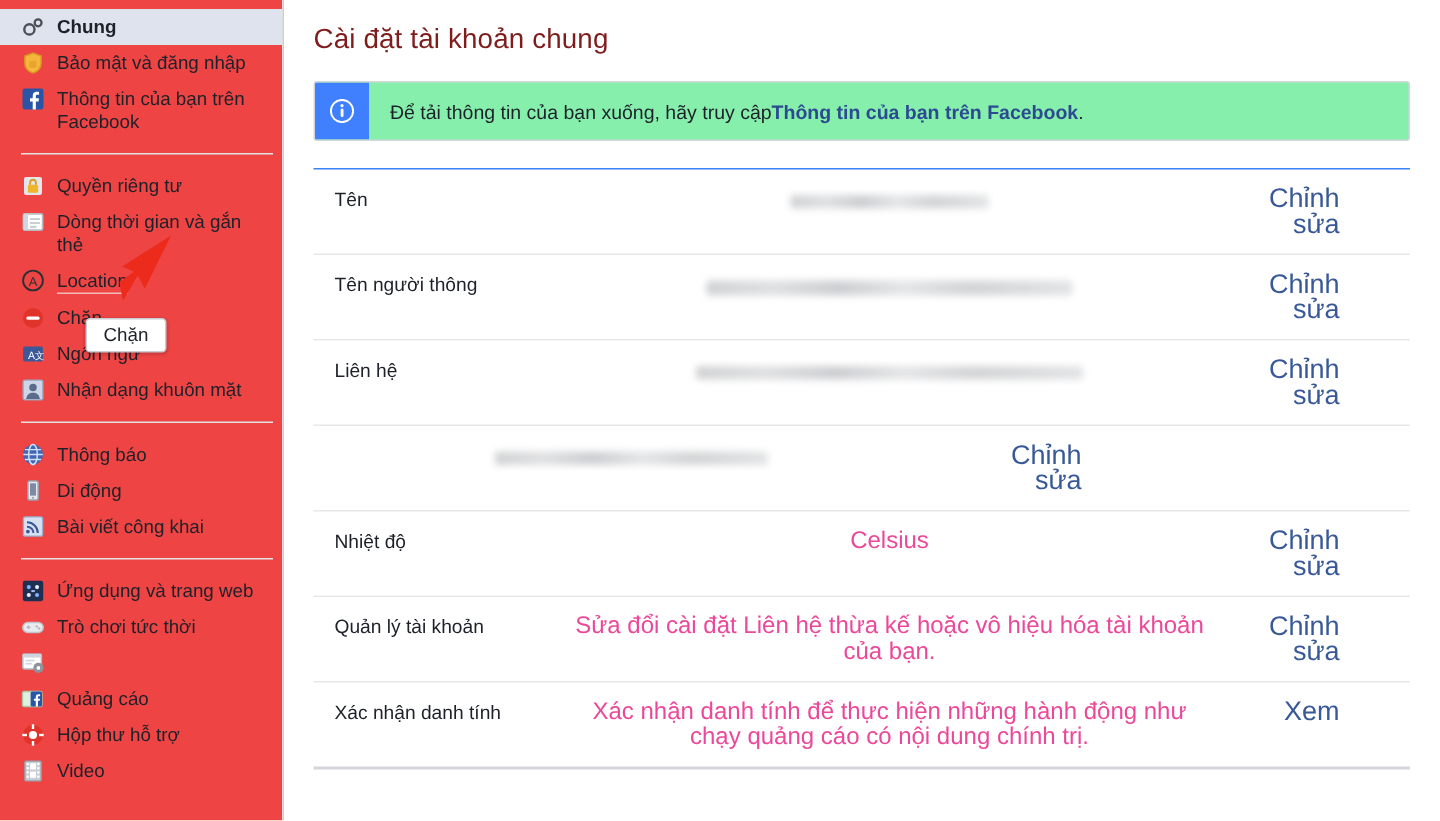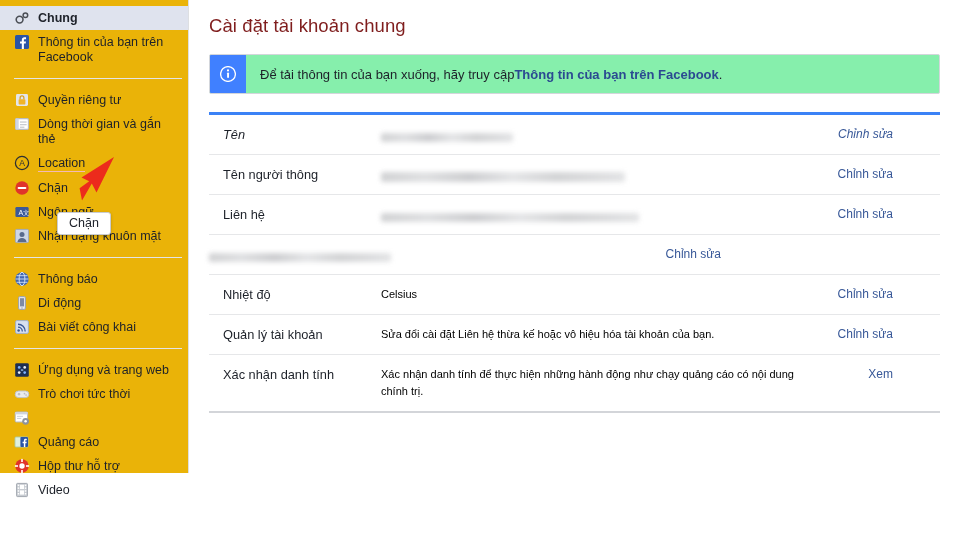--- a/index.html
+++ b/index.html
@@ -10,22 +10,22 @@
     background: #ffffff;
     font-family: "Liberation Sans", "DejaVu Sans", sans-serif;
     color: #1d2129;
     overflow: hidden;
   }
   #app { position: relative; width: 960px; height: 547px; display: flex; }
 
   
   #sidebar {
     position: relative;
-    width: 189px; height: 473px;
-    background: #eab308;
+    width: 189px; height: 547px;
+    background: #ef4444;
     border-right: 1px solid #dddfe2;
     padding-top: 6px;
     flex: 0 0 189px;
   }
   .nav-group { padding: 0 0 0 0; }
   .nav-sep {
     height: 1px; background: #e3e4e6;
     margin: 9px 6px 9px 14px;
   }
   .nav-item {
@@ -112,40 +112,41 @@
 
   
   #settings { margin: 0 4px 0 4px; }
   .srow {
     display: flex;
     align-items: flex-start;
     border-top: 1px solid #e6e7e9;
     padding: 11px 0 11px 0;
     min-height: 38px;
   }
-  .srow:first-child { border-top: 3px solid #3b82f6; font-style: italic; }
+  .srow:first-child { border-top: 1px solid #3b82f6; }
   .srow .skey {
     flex: 0 0 172px;
     font-size: 12.8px;
     line-height: 17px;
     color: #1d2129;
     padding-left: 14px;
   }
   .srow .sval {
     flex: 1 1 auto;
-    font-size: 11px;
+    font-size: 16px;
     line-height: 17px;
-    color: #000000;
+    color: #ec4899;
     padding-right: 16px;
     max-width: 440px;
+    text-align: center;
   }
   .srow .sact {
     flex: 0 0 84px;
     text-align: right;
-    font-size: 12px;
+    font-size: 18px;
     line-height: 17px;
     padding-right: 12px;
   }
   .srow .sact a { color: #385898; text-decoration: none; cursor: pointer; }
   #settings-end { border-top: 2px solid #d3d5d9; margin: 0 4px; }
 
   
   .blur {
     display: inline-block;
     background: linear-gradient(90deg,#c9cacc 0%,#dadbdd 18%,#c4c5c8 36%,#e0e1e3 54%,#cbccce 72%,#dedfe1 100%);
@@ -170,20 +171,29 @@
           <div class="nav-item selected">
             <span class="nav-ico">
               <svg width="16" height="16" viewBox="0 0 16 16">
                 <g fill="#4b4f56">
                   <circle cx="5.6" cy="9.6" r="3.4" fill="none" stroke="#4b4f56" stroke-width="1.6"></circle>
                   <circle cx="11.4" cy="5.2" r="2.3" fill="none" stroke="#4b4f56" stroke-width="1.5"></circle>
                 </g>
               </svg>
             </span>
             <span class="label">Chung</span>
+          </div>
+          <div class="nav-item">
+            <span class="nav-ico">
+              <svg width="16" height="16" viewBox="0 0 16 16">
+                <path d="M8 1.3 13.4 3.3v5c0 3.1-2.4 5.6-5.4 6.4C5 13.9 2.6 11.4 2.6 8.3v-5z" fill="#f5b63c" stroke="#d79a22" stroke-width="1"></path>
+                <path d="M5.6 6.6h4.8v4.6H5.6z" fill="#e8a42c"></path>
+              </svg>
+            </span>
+            <span class="label">Bảo mật và đăng nhập</span>
           </div>
           <div class="nav-item">
             <span class="nav-ico">
               <svg width="16" height="16" viewBox="0 0 16 16">
                 <rect x="1" y="1" width="14" height="14" rx="1.6" fill="#2a54a5"></rect>
                 <path d="M9.9 15V9.6h1.8l.27-2.1H9.9V6.16c0-.6.17-1.02 1.04-1.02h1.11V3.26C11.86 3.23 11.2 3.18 10.45 3.18c-1.57 0-2.64.96-2.64 2.72V7.5H6v2.1h1.81V15z" fill="#fff"></path>
               </svg>
             </span>
             <span class="label">Thông tin của bạn trên Facebook</span>
           </div>

